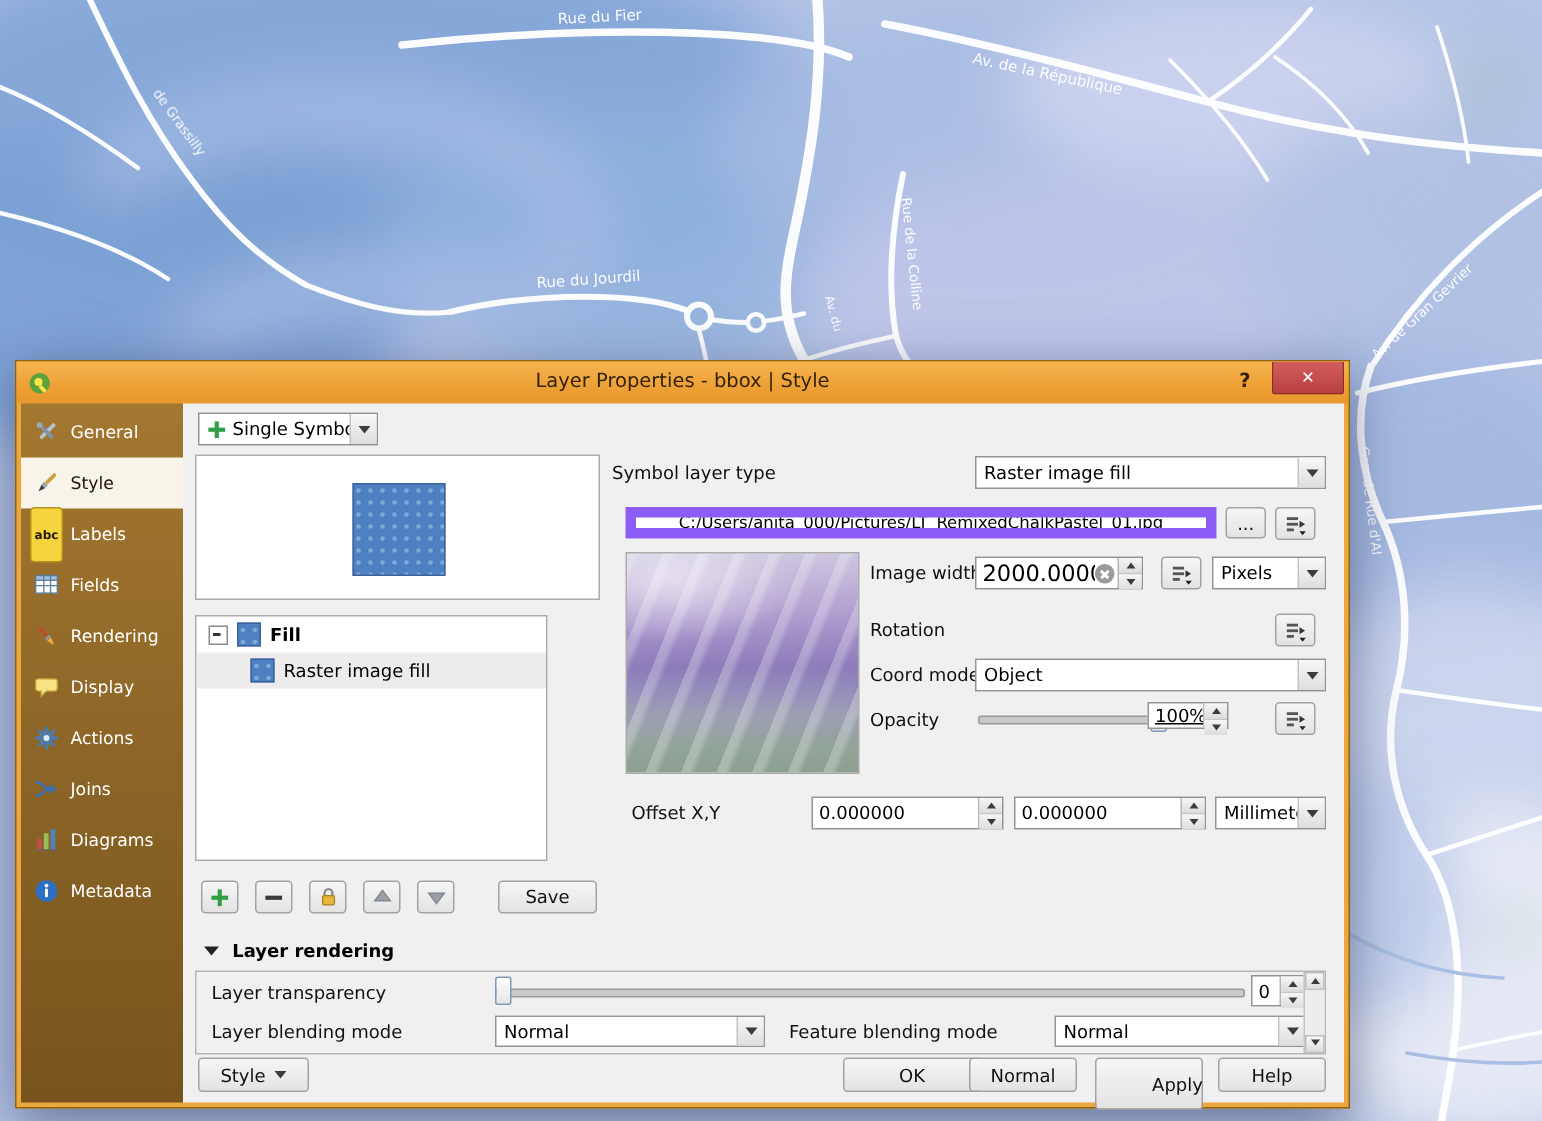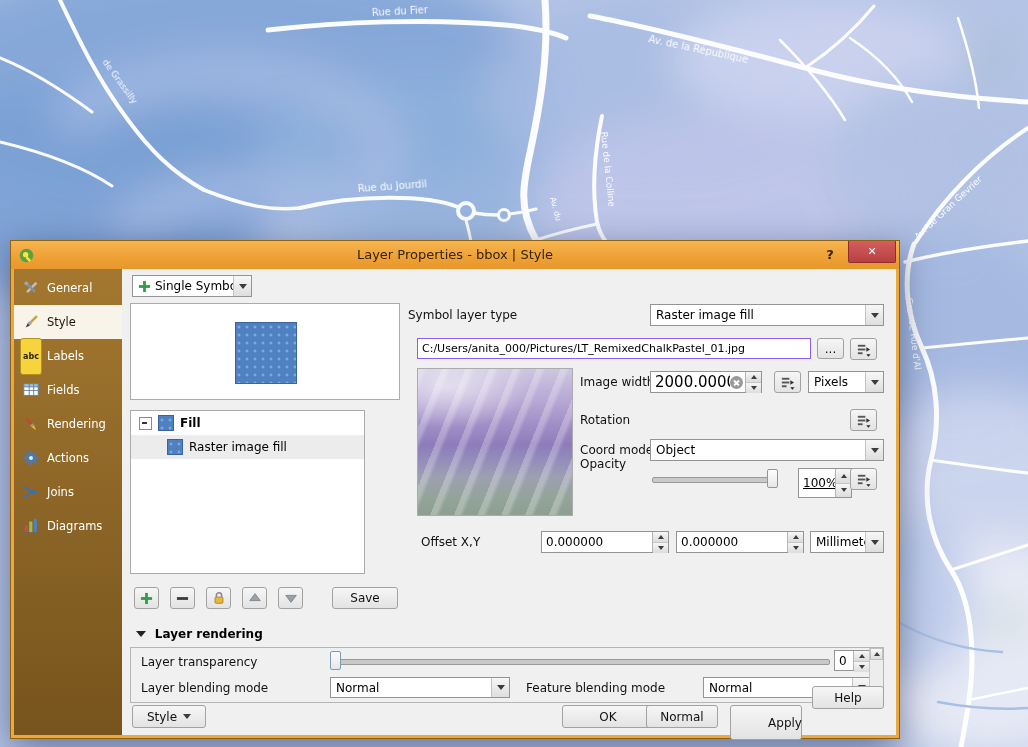--- a/index.html
+++ b/index.html
@@ -36,22 +36,22 @@
   
   .combo{position:absolute;height:22px;background:#fff;border:1px solid #949494;box-sizing:border-box;
          display:flex;align-items:center;padding-left:5px;font-size:12px;}
   .combo .val{flex:1;overflow:hidden;white-space:nowrap;}
   .combo .drop{width:17px;align-self:stretch;border-left:1px solid #c3c3c3;background:linear-gradient(#f7f7f7,#dedede);
                display:flex;align-items:center;justify-content:center;flex:0 0 17px;}
   .tri-down{width:0;height:0;border:4px solid transparent;border-top:5px solid #3c3c3c;margin-top:4px;}
   .tri-up-s{width:0;height:0;border:3px solid transparent;border-bottom:4px solid #3c3c3c;margin-bottom:3px;}
   .tri-down-s{width:0;height:0;border:3px solid transparent;border-top:4px solid #3c3c3c;margin-top:3px;}
 
-  .field{position:absolute;background:#fff;border:1px solid #8b5cf6;box-sizing:border-box;display:flex;align-items:center;
-         padding:0 4px;font-size:11px;white-space:nowrap;overflow:hidden;}
+  .field{position:absolute;background:#fff;border:7px solid #8b5cf6;box-sizing:border-box;display:flex;align-items:center;
+         padding:0 4px;font-size:11px;white-space:nowrap;overflow:hidden;justify-content:center;}
   .spinbox{position:absolute;background:#fff;border:1px solid #949494;box-sizing:border-box;display:flex;align-items:stretch;
            font-size:12px;}
   .spinbox .val{flex:1;display:flex;align-items:center;padding-left:4px;overflow:hidden;white-space:nowrap;}
   .spin{width:15px;flex:0 0 15px;border-left:1px solid #b5b5b5;display:flex;flex-direction:column;}
   .spin div{flex:1;background:linear-gradient(#f6f6f6,#dcdcdc);display:flex;align-items:center;justify-content:center;}
   .spin div:first-child{border-bottom:1px solid #c6c6c6;}
   .clear-x{width:13px;height:13px;border-radius:50%;background:#9a9a9a;position:relative;flex:0 0 13px;margin-right:2px;}
   .clear-x::before,.clear-x::after{content:"";position:absolute;left:3px;top:6px;width:7px;height:1.6px;background:#fff;}
   .clear-x::before{transform:rotate(45deg);} .clear-x::after{transform:rotate(-45deg);}
 
@@ -226,20 +226,28 @@
           <rect x="8" y="10.5" width="4" height="2.5" fill="#8d979e"></rect>
           <path d="M8.2 13 h3.6 l-1.4 5 h-0.9 Z" fill="#e8b13c"></path>
             </g>
         </svg>
         </span>
       <span>Rendering</span>
     </div>
     <div class="side-item">
       <span class="ic">
         <svg viewBox="0 0 20 20" width="18" height="18">
+          <path d="M4 4 h12 a2 2 0 0 1 2 2 v5 a2 2 0 0 1 -2 2 h-6 l-4 4 v-4 h-2 a2 2 0 0 1 -2 -2 v-5 a2 2 0 0 1 2 -2 z" fill="#f7e281" stroke="#c2a23e"></path>
+        </svg>
+        </span>
+      <span>Display</span>
+    </div>
+    <div class="side-item">
+      <span class="ic">
+        <svg viewBox="0 0 20 20" width="18" height="18">
             <g fill="#4e79ab">
           <rect x="8.7" y="1.5" width="2.6" height="17" rx="1"></rect>
           <rect x="8.7" y="1.5" width="2.6" height="17" rx="1" transform="rotate(90 10 10)"></rect>
           <rect x="8.7" y="1.5" width="2.6" height="17" rx="1" transform="rotate(45 10 10)"></rect>
           <rect x="8.7" y="1.5" width="2.6" height="17" rx="1" transform="rotate(-45 10 10)"></rect>
           <circle cx="10" cy="10" r="5.2"></circle>
             </g>
           <circle cx="10" cy="10" r="2.2" fill="#dfe9f4"></circle>
         </svg>
         </span>
@@ -259,20 +267,30 @@
       <span class="ic">
         <svg viewBox="0 0 20 20" width="18" height="18">
           <rect x="3" y="9" width="3.5" height="8" fill="#c0504d"></rect>
           <rect x="8" y="5" width="3.5" height="12" fill="#9bbb59"></rect>
           <rect x="13" y="2" width="3.5" height="15" fill="#4f81bd"></rect>
           <line x1="2" y1="17.5" x2="18" y2="17.5" stroke="#666"></line>
         </svg>
         </span>
       <span>Diagrams</span>
     </div>
+    <div class="side-item">
+      <span class="ic">
+        <svg viewBox="0 0 20 20" width="18" height="18">
+          <circle cx="10" cy="10" r="8" fill="#2f6fc2"></circle>
+          <circle cx="10" cy="6" r="1.4" fill="#fff"></circle>
+          <rect x="8.9" y="8.2" width="2.2" height="6.5" rx="1" fill="#fff"></rect>
+        </svg>
+        </span>
+      <span>Metadata</span>
+    </div>
   </div>
 
   <div class="content">
 
     <div class="combo" style="left:10px;top:6px;width:120px;">
       <svg viewBox="0 0 14 14" width="13" height="13" style="margin-right:4px">
         <rect x="5.5" y="1" width="3" height="12" fill="#2f9e44"></rect>
           <rect x="1" y="5.5" width="12" height="3" fill="#2f9e44"></rect>
       </svg>
       <span class="val">Single Symbol</span>
@@ -395,26 +413,26 @@
     </div>
 
     <span class="lbl" style="left:458px;top:174px;">Coord mode</span>
     <div class="combo" style="left:528px;top:170px;width:234px;">
       <span class="val">Object</span>
       <span class="drop">
           <span class="tri-down"></span>
         </span>
     </div>
 
-    <span class="lbl" style="left:458px;top:188px;">Opacity</span>
+    <span class="lbl" style="left:458px;top:204px;">Opacity</span>
     <div class="slider" style="left:530px;top:200px;width:126px;">
       <div class="groove"></div>
       <div class="sl-handle" style="right:0;"></div>
     </div>
-    <div class="spinbox" style="left:676px;top:199px;width:54px;height:30px;text-decoration:underline;">
+    <div class="spinbox" style="left:643px;top:199px;width:54px;height:18px;text-decoration:underline;">
       <span class="val">100%</span>
       <span class="spin">
           <div>
             <span class="tri-up-s"></span>
           </div>
           <div>
             <span class="tri-down-s"></span>
           </div>
         </span>
     </div>
@@ -509,17 +527,17 @@
     </div>
     <div class="btn" style="left:440px;top:436px;width:92px;height:23px;">
       <span>OK</span>
     </div>
     <div class="btn" style="left:524px;top:436px;width:72px;height:23px;">
       <span>Normal</span>
     </div>
     <div class="btn" style="left:608px;top:436px;width:72px;height:35px;padding-left:38px;">
       <span>Apply</span>
     </div>
-    <div class="btn" style="left:690px;top:417px;width:72px;height:23px;">
+    <div class="btn" style="left:690px;top:436px;width:72px;height:23px;">
       <span>Help</span>
     </div>
   </div>
 </div>
 
 </body></html>

